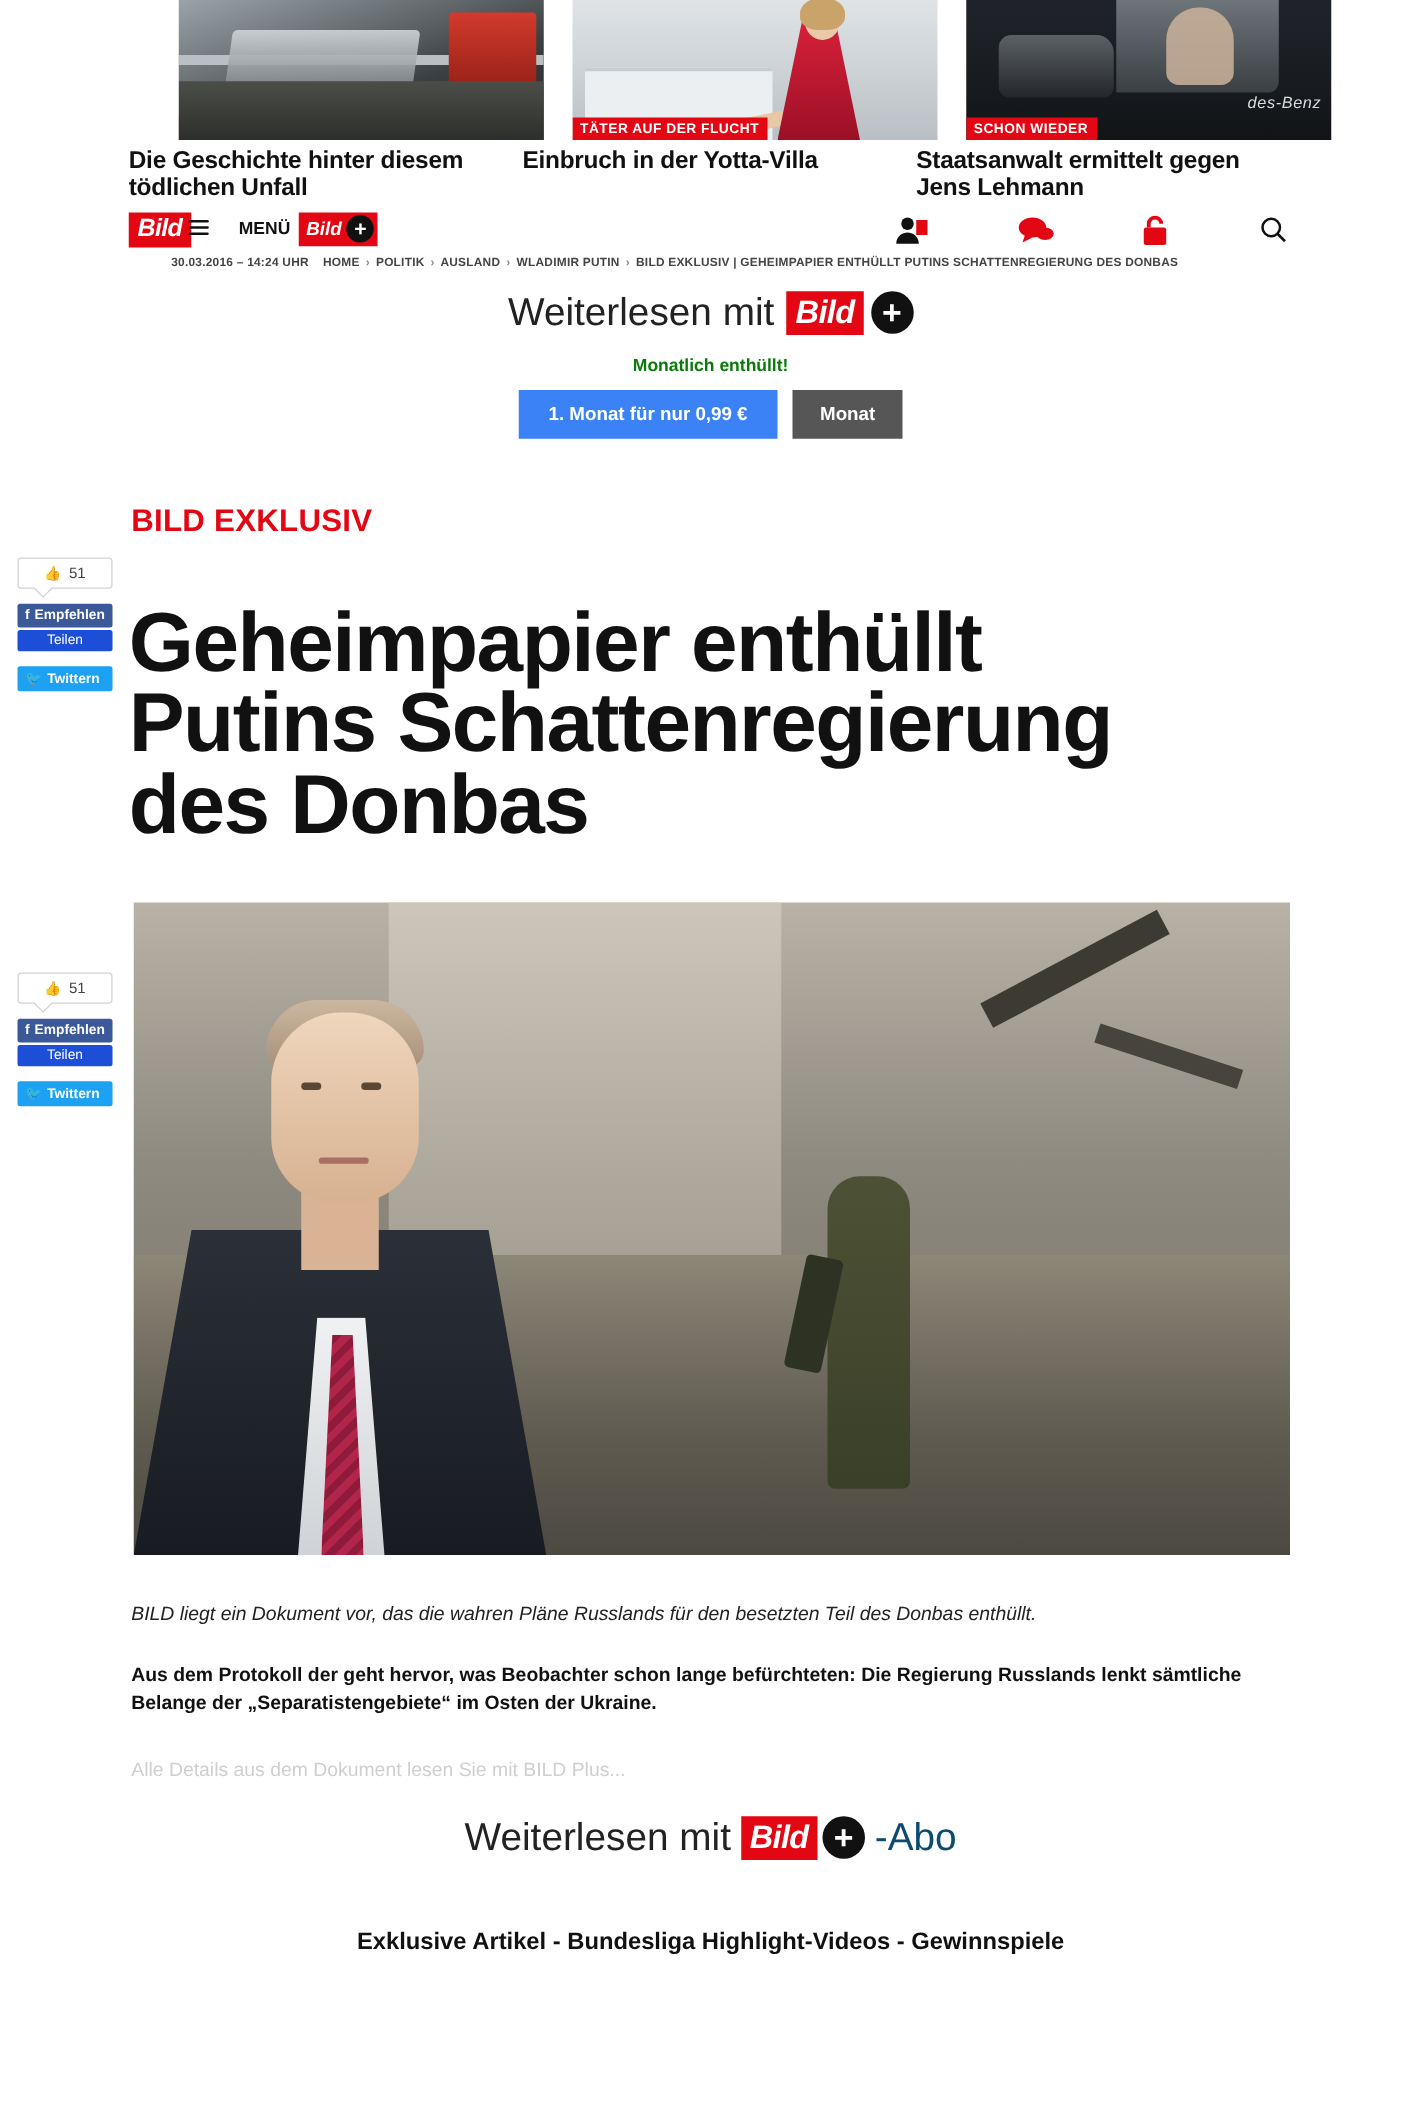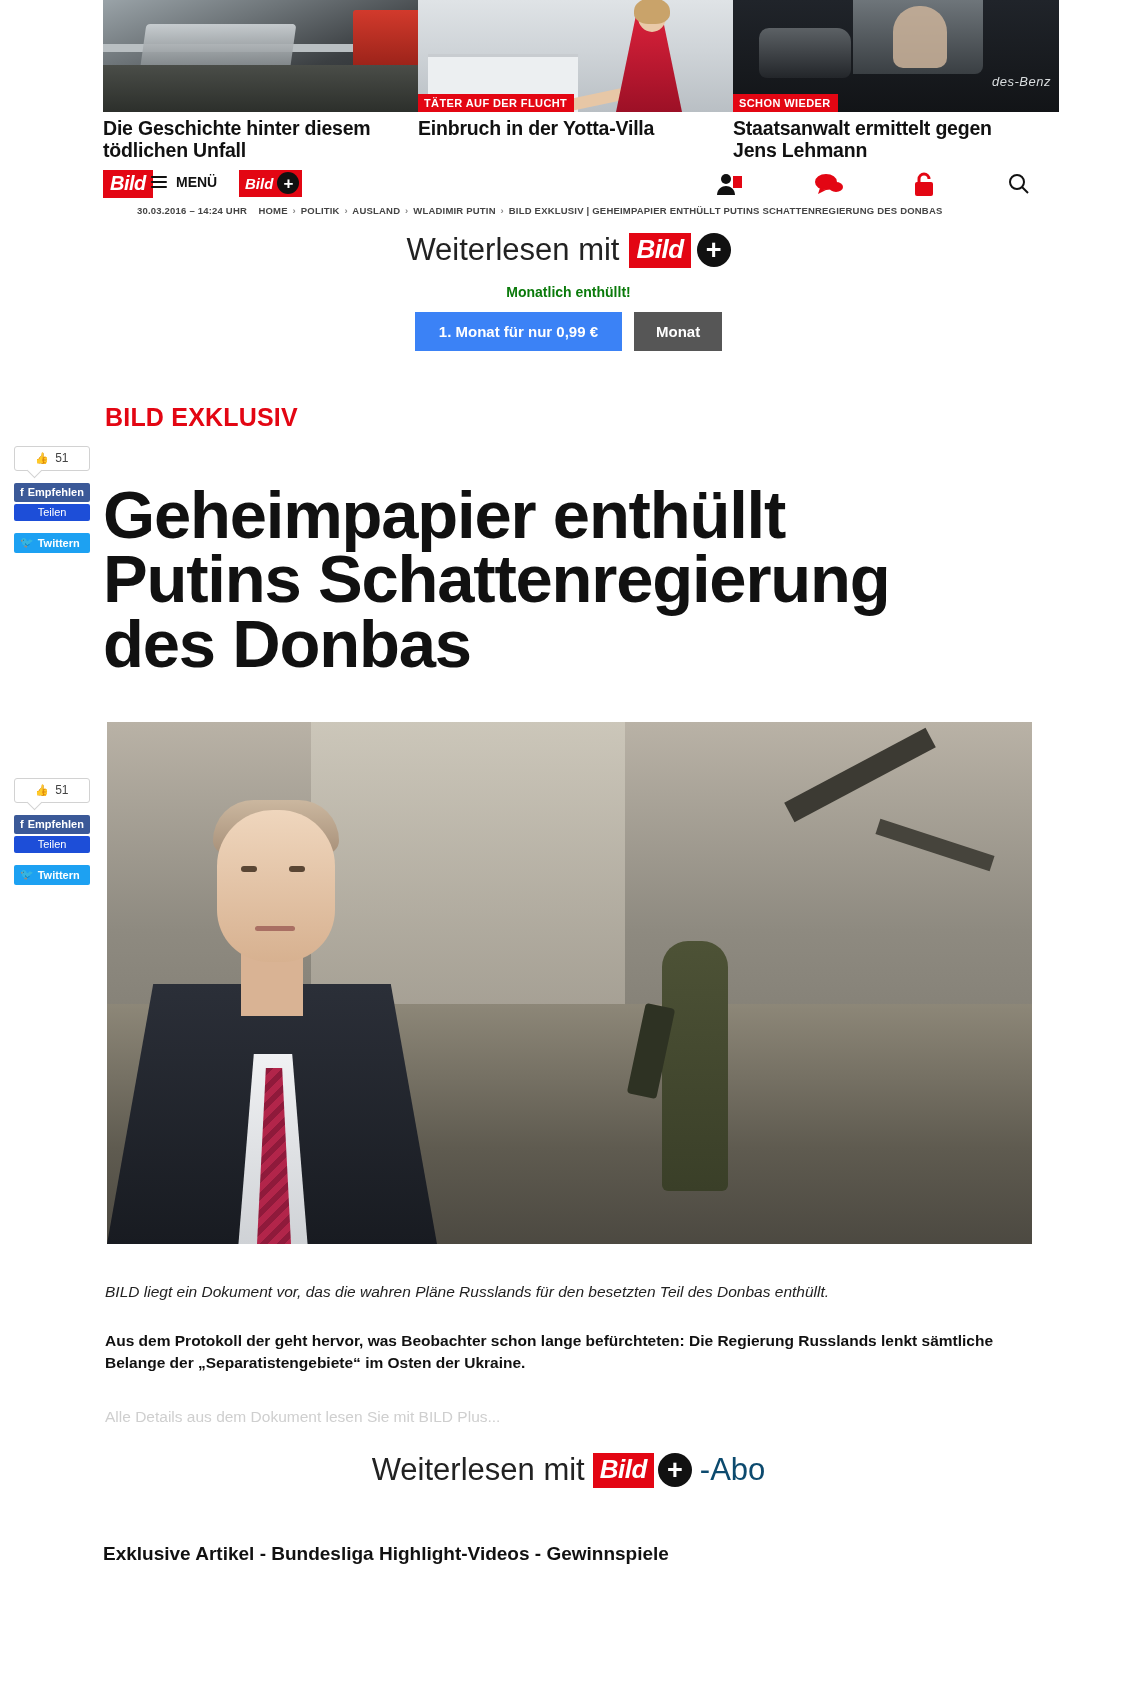--- a/index.html
+++ b/index.html
@@ -18,23 +18,24 @@
 
   
   .teasers {
     position: absolute;
     left: 103px; top: 0; width: 931px; height: 170px;
     display: flex;
     gap: 15px;
   }
   .teaser { width: 300px; position: relative; }
   .teaser-img {
-    width: 326px; height: 112px;
+    width: 292px; height: 112px;
     position: relative; overflow: hidden;
     background: #556;
+    margin-left: 40px;
   }
   .t1 { background:
       linear-gradient(160deg, #9aa3a8 0%, #6d7478 30%, #3b3f42 62%, #23262a 100%); }
   .t1:after {
     content:""; position:absolute; left:0; top:58%; width:100%; height:42%;
     background: linear-gradient(180deg,#4a4d48,#2c2f2b);
   }
   .t1 .car { position:absolute; left:40px; top:24px; width:150px; height:48px;
     background: linear-gradient(180deg,#cfd4d7,#7d8386); transform: skewX(-8deg);
     border-radius: 4px; opacity:.9;}
@@ -88,21 +89,21 @@
   }
   .bild-logo {
     position: absolute; left: 0; top: 2px;
     background: #e30613; color: #fff;
     font-weight: bold; font-style: italic;
     font-size: 20px; padding: 2px 7px 3px 7px;
     letter-spacing: -.5px;
   }
   .menu-btn {
     position: absolute; left: 48px; top: 5px;
-    display: flex; align-items: center; gap: 9px;
+    display: flex; align-items: center; gap: 24px;
     font-size: 14px; font-weight: bold; color: #111;
   }
   .burger { display:inline-block; width: 16px; }
   .burger i { display:block; height:2px; background:#111; margin:3px 0; border-radius:1px;}
   .bildplus-nav {
     position: absolute; left: 136px; top: 2px;
     display: flex; align-items: center;
     background: #e30613; padding: 2px 3px 3px 6px; color:#fff;
   }
   .bildplus-nav .bp-text { font-style: italic; font-weight: bold; font-size: 15px; }
@@ -256,21 +257,21 @@
   
   .paywall-bottom {
     position: absolute; left: 103px; top: 1452px; width: 931px; text-align:center;
   }
   .pw2-title {
     font-size: 31px; color:#222;
     display:flex; align-items:center; justify-content:center; gap:8px;
   }
   .pw2-abo { font-size: 31px; color:#0c4a6e; }
   .pw-bullets {
-    position:absolute; left:103px; top:1543px; width:931px; 
+    position:absolute; left:103px; top:1543px; width:931px; text-align:center;
     font-size: 19px; font-weight: bold; color:#111;
   }
 
   
   .social { position:absolute; left: 14px; width: 76px; }
   .social.top { top: 446px; }
   .social.bottom { top: 778px; }
   .s-count {
     width: 76px; border: 1px solid #d2d2d2; border-radius: 3px;
     background:#fff; font-size: 12px; color:#444;

